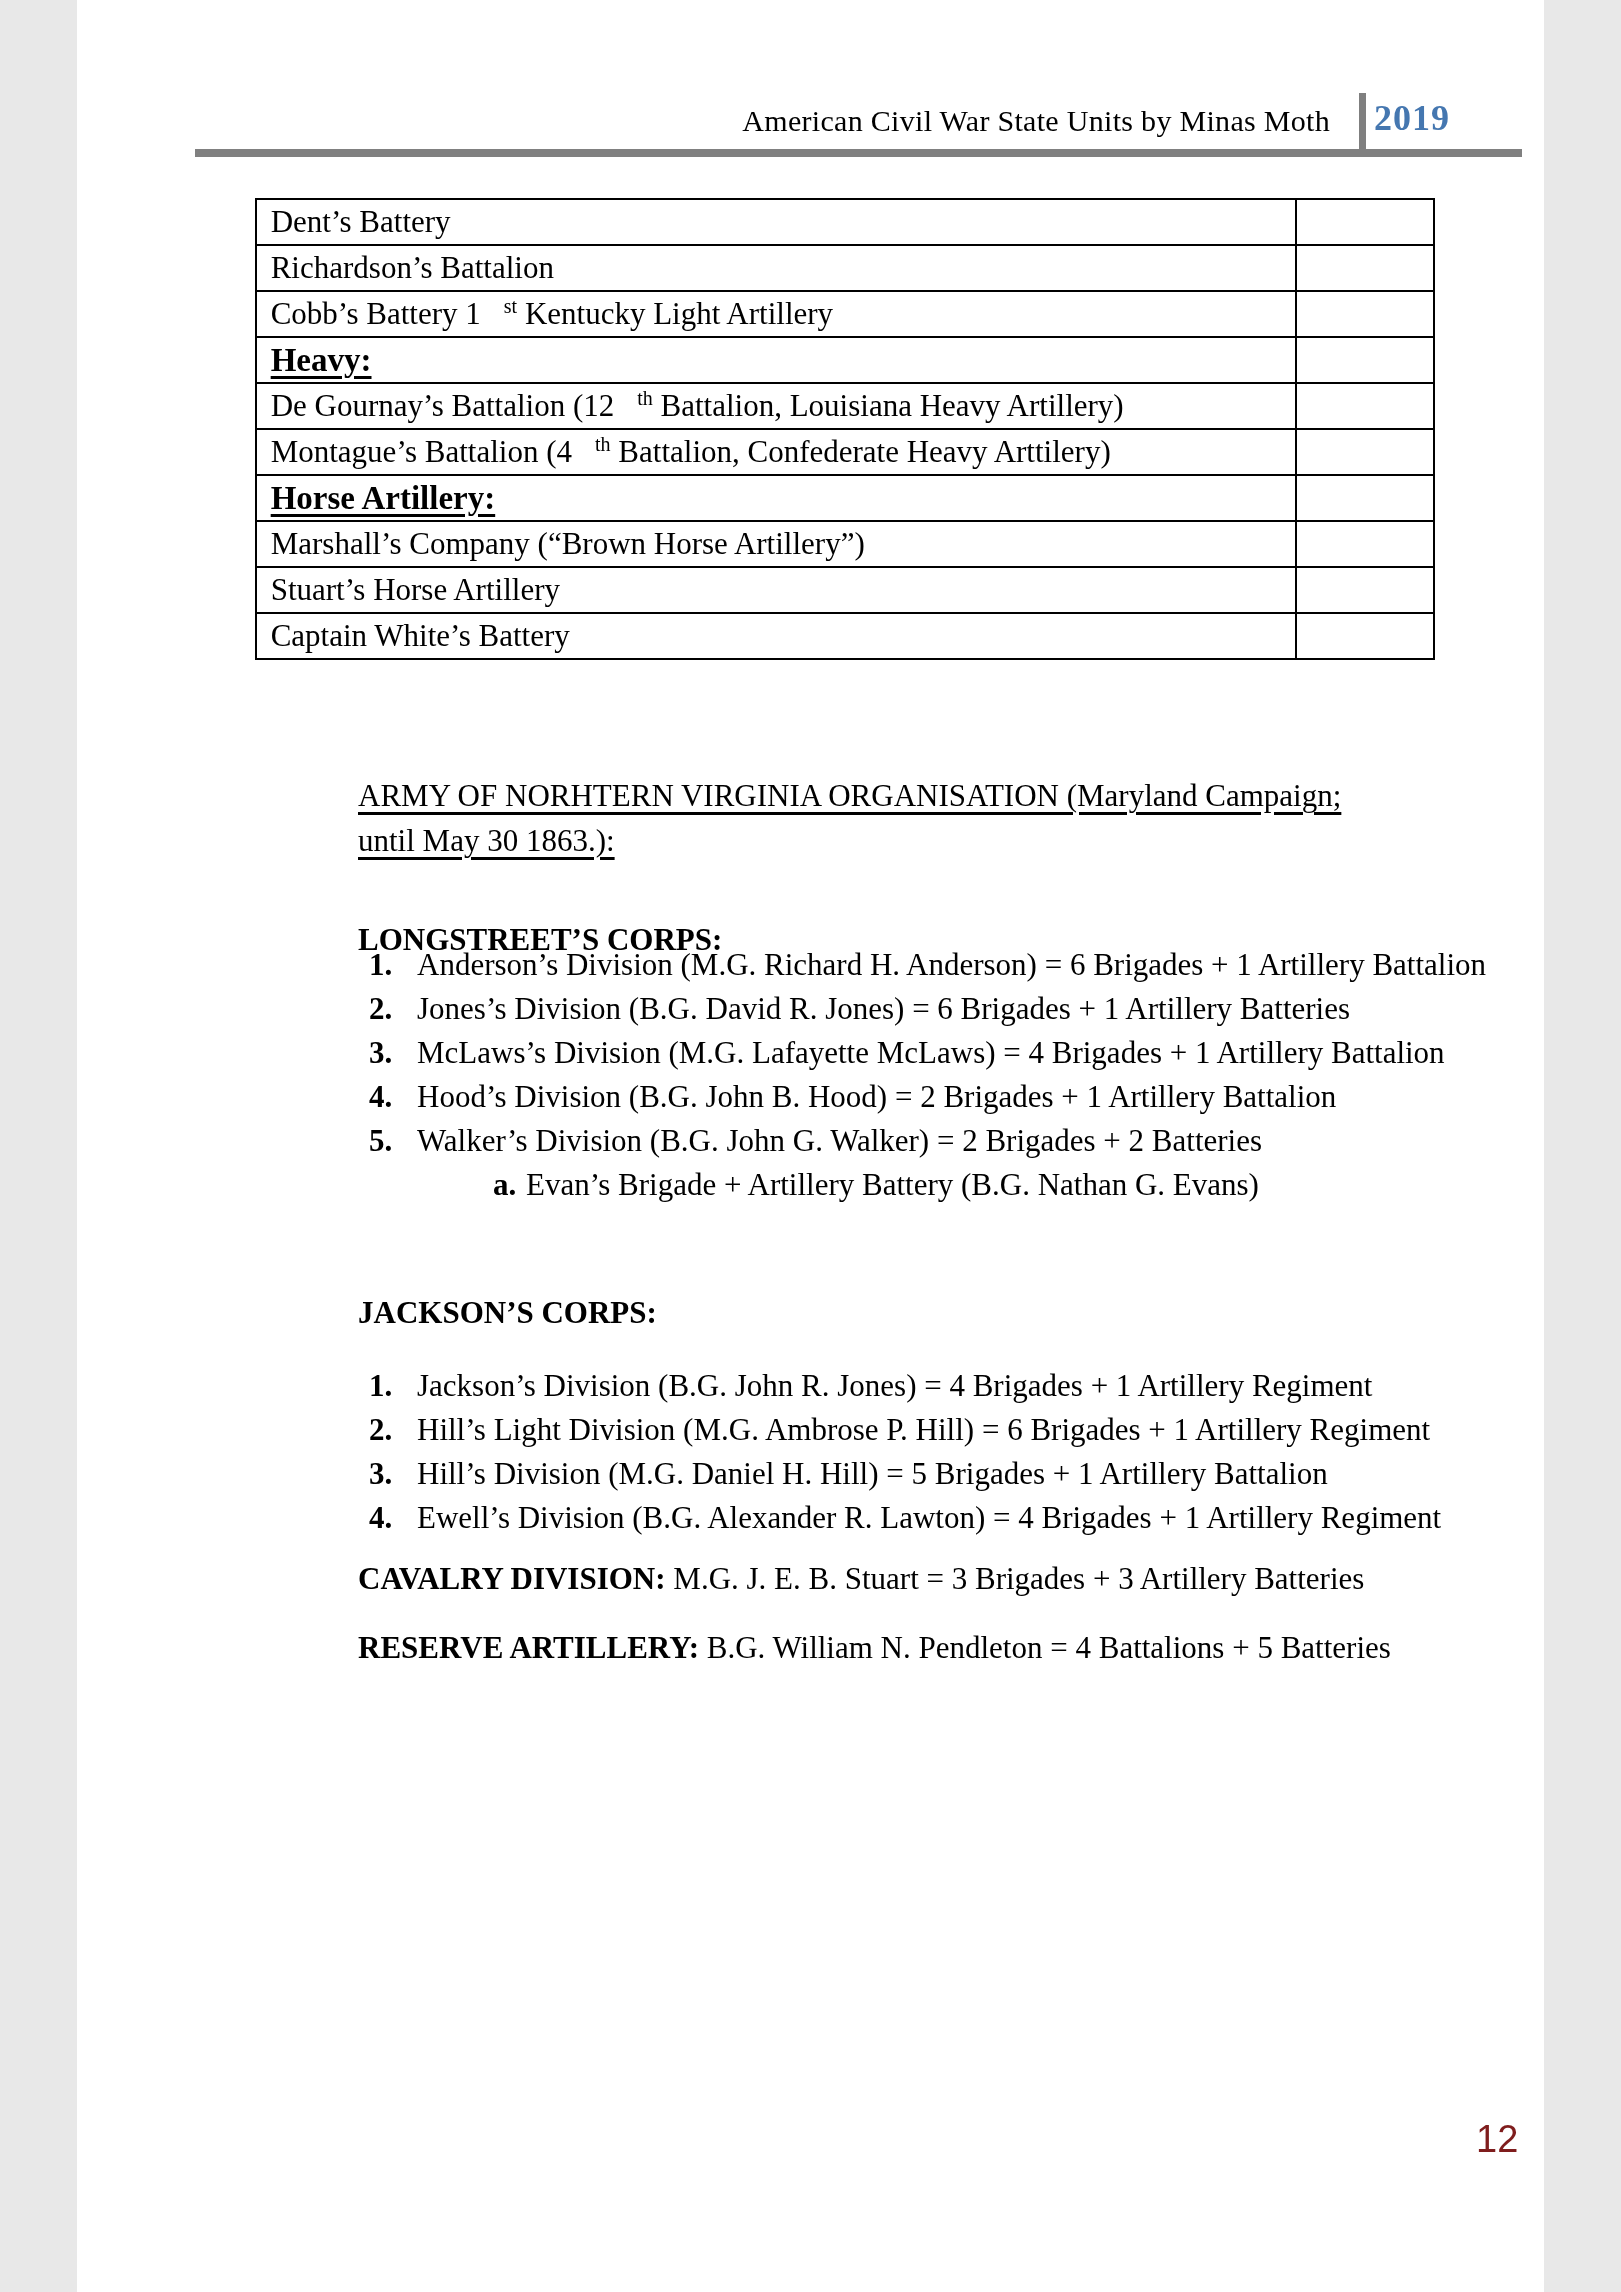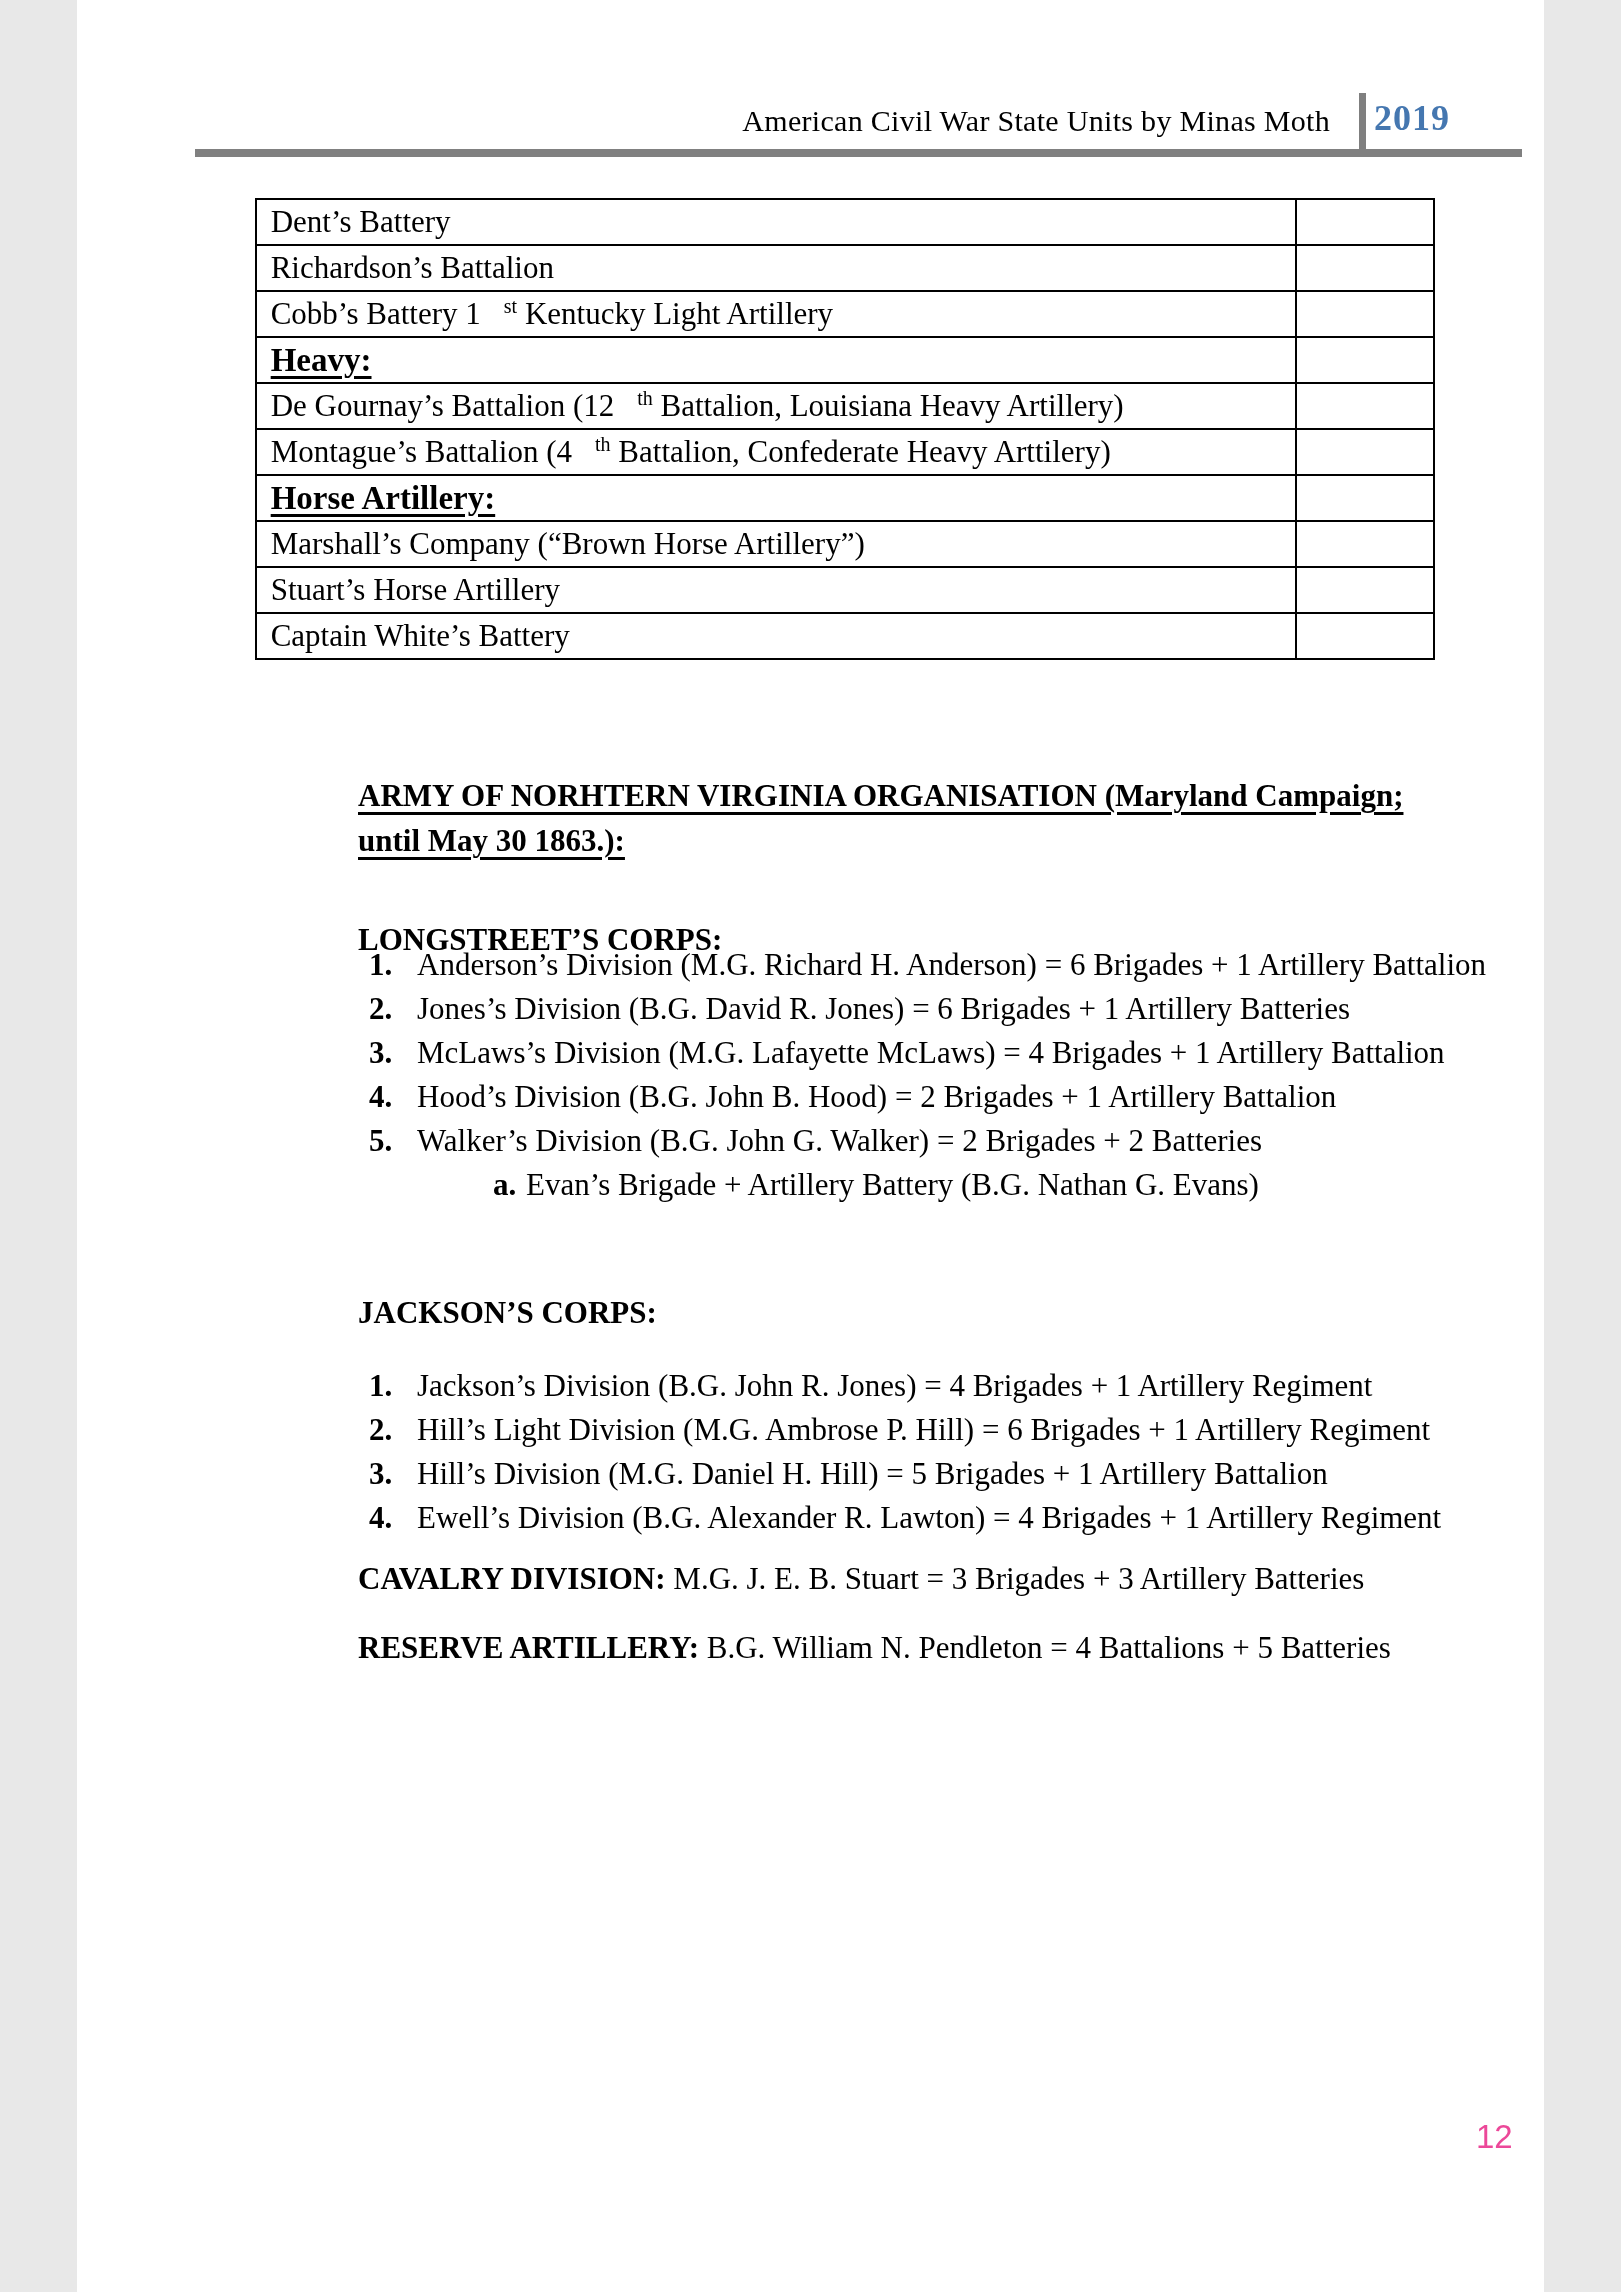--- a/index.html
+++ b/index.html
@@ -52,21 +52,21 @@
     font-weight:bold; font-size:33px;
     text-decoration:underline;
     text-decoration-thickness:2.9px;
     text-underline-offset:4.9px;
   }
   .units sup { font-size:20px; vertical-align:super; line-height:0;margin-left:23px; }
 
   
   .doc-heading {
     position:absolute; left:281px; top:773px;
-    font-weight:bold; font-size:31px; line-height:45px;
+    font-weight:normal; font-size:31px; line-height:45px;
   }
   .doc-heading .line {
     display:block; white-space:nowrap;
     text-decoration:underline;
     text-decoration-thickness:2.9px;
     text-underline-offset:5.9px;
   }
   .corps-heading {
     position:absolute; left:281px;
     font-weight:bold; font-size:31px; white-space:nowrap;
@@ -92,21 +92,21 @@
     font-size:31px; white-space:nowrap;
   }
   .cavalry { top:1561px; }
   .reserve { top:1630px; }
   .inline-para b { font-weight:bold; }
 
   
   .page-num {
     position:absolute; left:1399px; top:2118px;
     font-family:"Liberation Sans","DejaVu Sans",sans-serif;
-    font-size:33px; color:#ec4899;
+    font-size:38px; color:#7f1d1d;
   }
 </style>
 </head>
 <body>
 
 <div class="page">
 
   <div class="hdr-title">American Civil War State Units by Minas Moth</div>
   <div class="hdr-bar"></div>
   <div class="hdr-year">2019</div>

